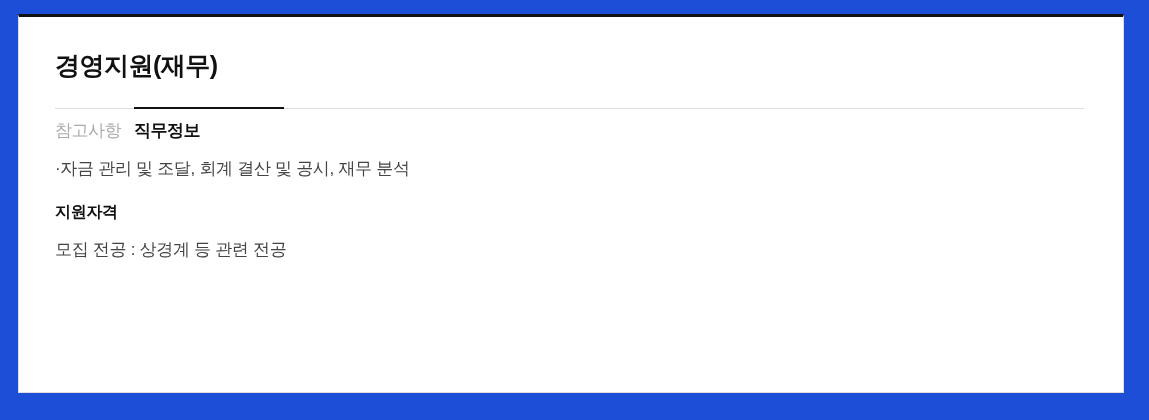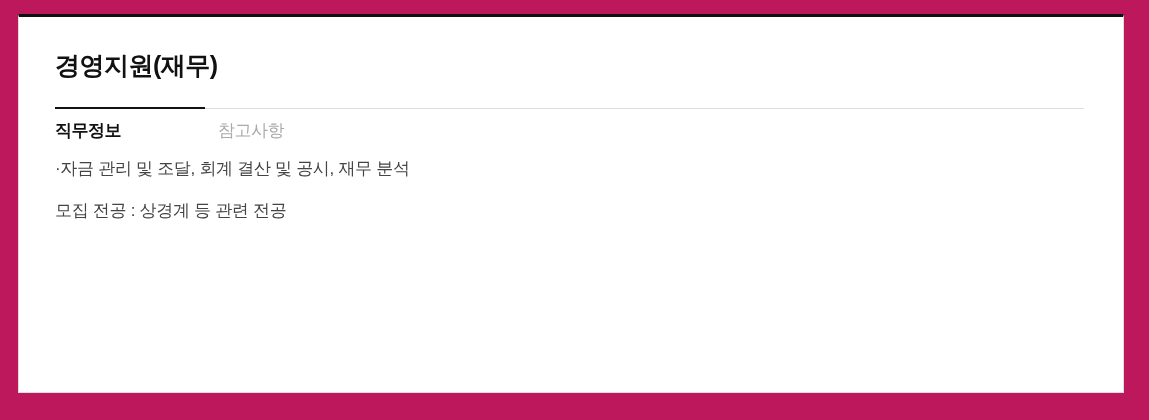--- a/index.html
+++ b/index.html
@@ -1,18 +1,18 @@
 <!DOCTYPE html>
 <html><head>
 <meta charset="utf-8">
 <style>
   * { margin:0; padding:0; box-sizing:border-box; }
   html,body { width:1149px; height:420px; background:#ffffff;
               font-family:"Liberation Sans","DejaVu Sans",sans-serif; }
-  .stage { position:relative; width:1149px; height:420px; background:#be185d; overflow:hidden; }
+  .stage { position:relative; width:1149px; height:420px; background:#1d4ed8; overflow:hidden; }
 
   .card {
     position:absolute; left:18px; top:14px; width:1106px; height:379px;
     background:#ffffff;
     border:1px solid #dddddd;
     border-top:3px solid #111111;
     padding:0 39px 0 36px;
   }
 
   .card-title {
@@ -56,28 +56,29 @@
 </style>
 </head>
 <body>
 
 <div class="stage">
   <div class="card">
 
     <h1 class="card-title">경영지원(재무)</h1>
 
     <div class="tabs">
+      <div class="tab">참고사항</div>
       <div class="tab active">직무정보</div>
-      <div class="tab">참고사항</div>
     </div>
 
     <div>
       <p class="body-line duties-line">·자금 관리 및 조달, 회계 결산 및 공시, 재무 분석</p>
     </div>
 
     <div>
+      <h2 class="section-heading second">지원자격</h2>
       <div class="qual-lines">
         <p class="body-line">모집 전공 : 상경계 등 관련 전공</p>
       </div>
     </div>
 
   </div>
 </div>
 
 </body></html>

